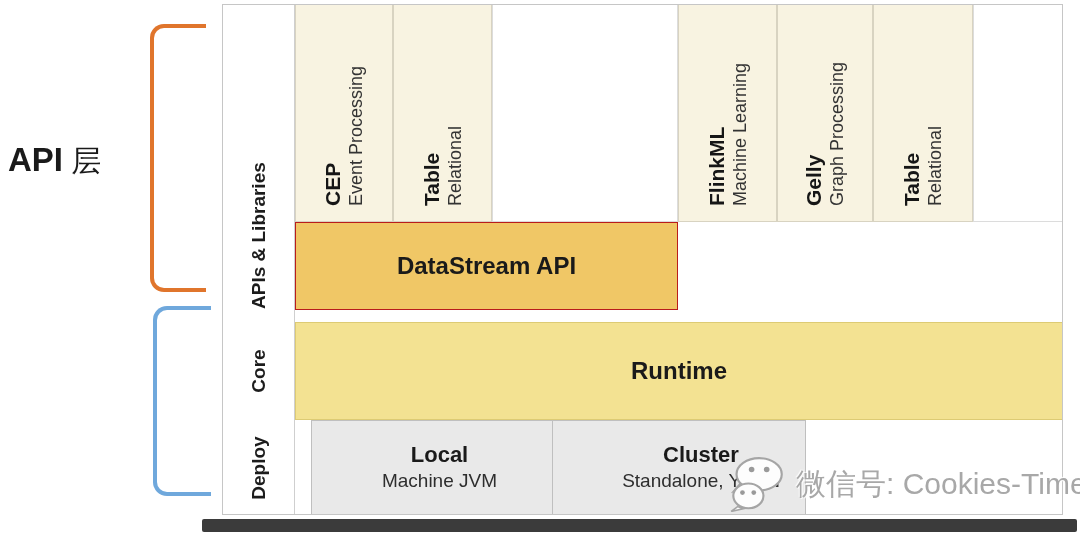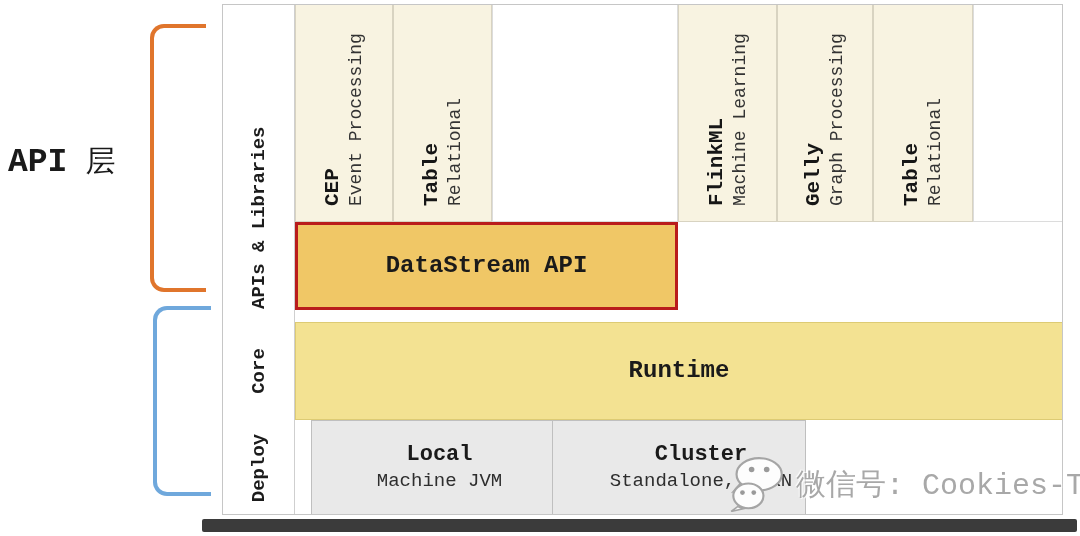--- a/index.html
+++ b/index.html
@@ -1,18 +1,18 @@
 <!DOCTYPE html>
 <html><head>
 <meta charset="utf-8">
 <style>
   html,body { margin:0; padding:0; background:#ffffff; }
   .stage {
     position:relative; width:1080px; height:536px; background:#ffffff;
-    font-family:Liberation Mono, monospace; overflow:hidden;
+    font-family:Liberation Sans, sans-serif; overflow:hidden;
     -webkit-font-smoothing:antialiased;
   }
   .abs { position:absolute; }
 
   
   .layer-label { color:#1a1a1a; white-space:nowrap; }
   .layer-label .strong { font-weight:bold; }
   .bracket { position:absolute; box-sizing:border-box; }
   .bracket.api {
     border-left:4px solid #e0752c; border-top:4px solid #e0752c; border-bottom:4px solid #e0752c;
@@ -35,21 +35,21 @@
   .lib-cell { position:absolute; top:0; height:218px; background:#f8f3e1; border:1px solid #d8d3c1; box-sizing:border-box; }
   .lib-cell.empty { background:#ffffff; border-color:#dcdcdc; }
   .lib-text { text-align:left; padding-left:10px; line-height:1.18; white-space:nowrap; }
   .lib-name { font-weight:bold; font-size:21px; color:#161616; }
   .lib-sub  { font-size:18px; color:#333; }
 
   .band-cell { position:absolute; box-sizing:border-box; display:flex; flex-direction:column; align-items:center; justify-content:center; }
   .band-title { font-weight:bold; font-size:24px; color:#1a1a1a; line-height:1.25; }
   .band-sub { font-size:19px; color:#2e2e2e; line-height:1.3; }
 
-  .api-cell { top:218px; height:88px; background:#f0c766; border:3px solid #b91c1c; }
+  .api-cell { top:218px; height:88px; background:#f0c766; border:1px solid #b91c1c; }
   .core-cell { top:318px; height:98px; background:#f3e292; border:1px solid #ddcb74; }
   .dep-cell { top:416px; height:95px; background:#e9e9e9; border:1px solid #bfbfbf; }
   .dep-cell .band-title { font-size:22px; }
 
   .bottom-bar { position:absolute; left:202px; top:519px; width:875px; height:13px; background:#3b3b3b; border-radius:2px; }
 
   .watermark { position:absolute; left:724px; top:456px; display:flex; align-items:center; gap:6px; z-index:6; }
   .wm-text {
     font-size:30px; color:#a8a8a8; white-space:nowrap;
     text-shadow: 1px 1px 1px rgba(255,255,255,0.95), -1px -1px 1px rgba(255,255,255,0.85), 1px -1px 1px rgba(255,255,255,0.6);

